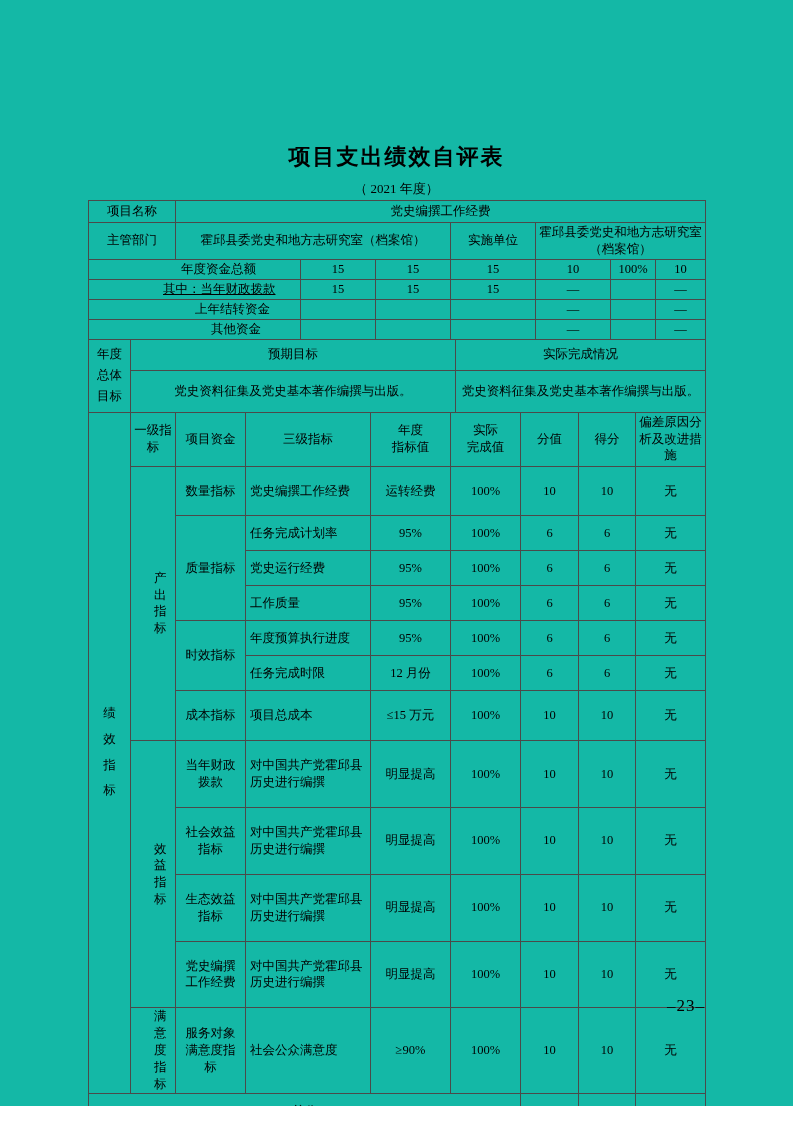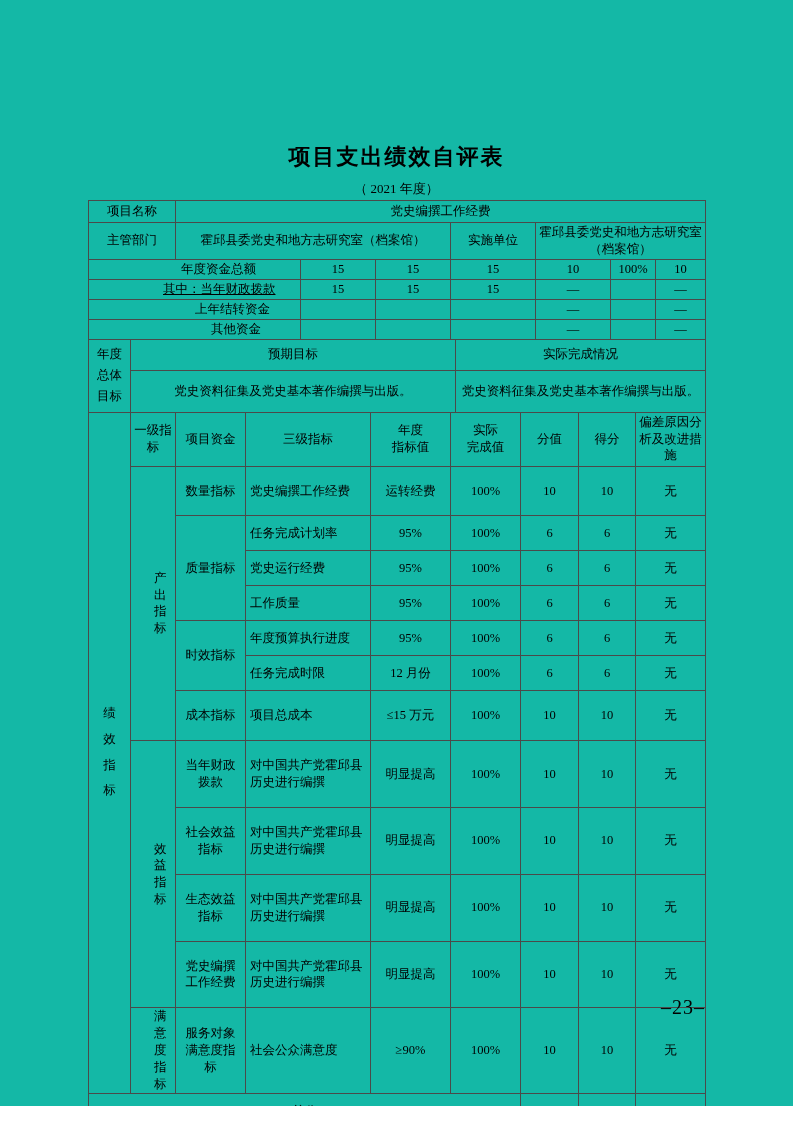--- a/index.html
+++ b/index.html
@@ -25,21 +25,21 @@
   .labc{ text-align:left;padding-left:106px;}
   .labd{ text-align:left;padding-left:122px;}
   .l3{text-align:left;padding:1px 4px;}
   
   .vside{padding:0 10px;line-height:2.05;}   
   .vside2{padding:4px 8px;line-height:1.7;}    
   .grp{padding:0 23px;}                        
   .sub4{padding:16px 9px;}                       
   .notehdr{padding:0 2px;}
   .pagenum{position:absolute;top:996px;left:88px;width:617px;text-align:right;
-           font-size:20px;letter-spacing:1px;}
+           font-size:17px;letter-spacing:1px;}
 </style>
 </head>
 <body>
 
 <div class="page">
 
   <div class="title">项目支出绩效自评表</div>
   <div class="subtitle">（ 2021 年度）</div>
 
   <div class="tables">

